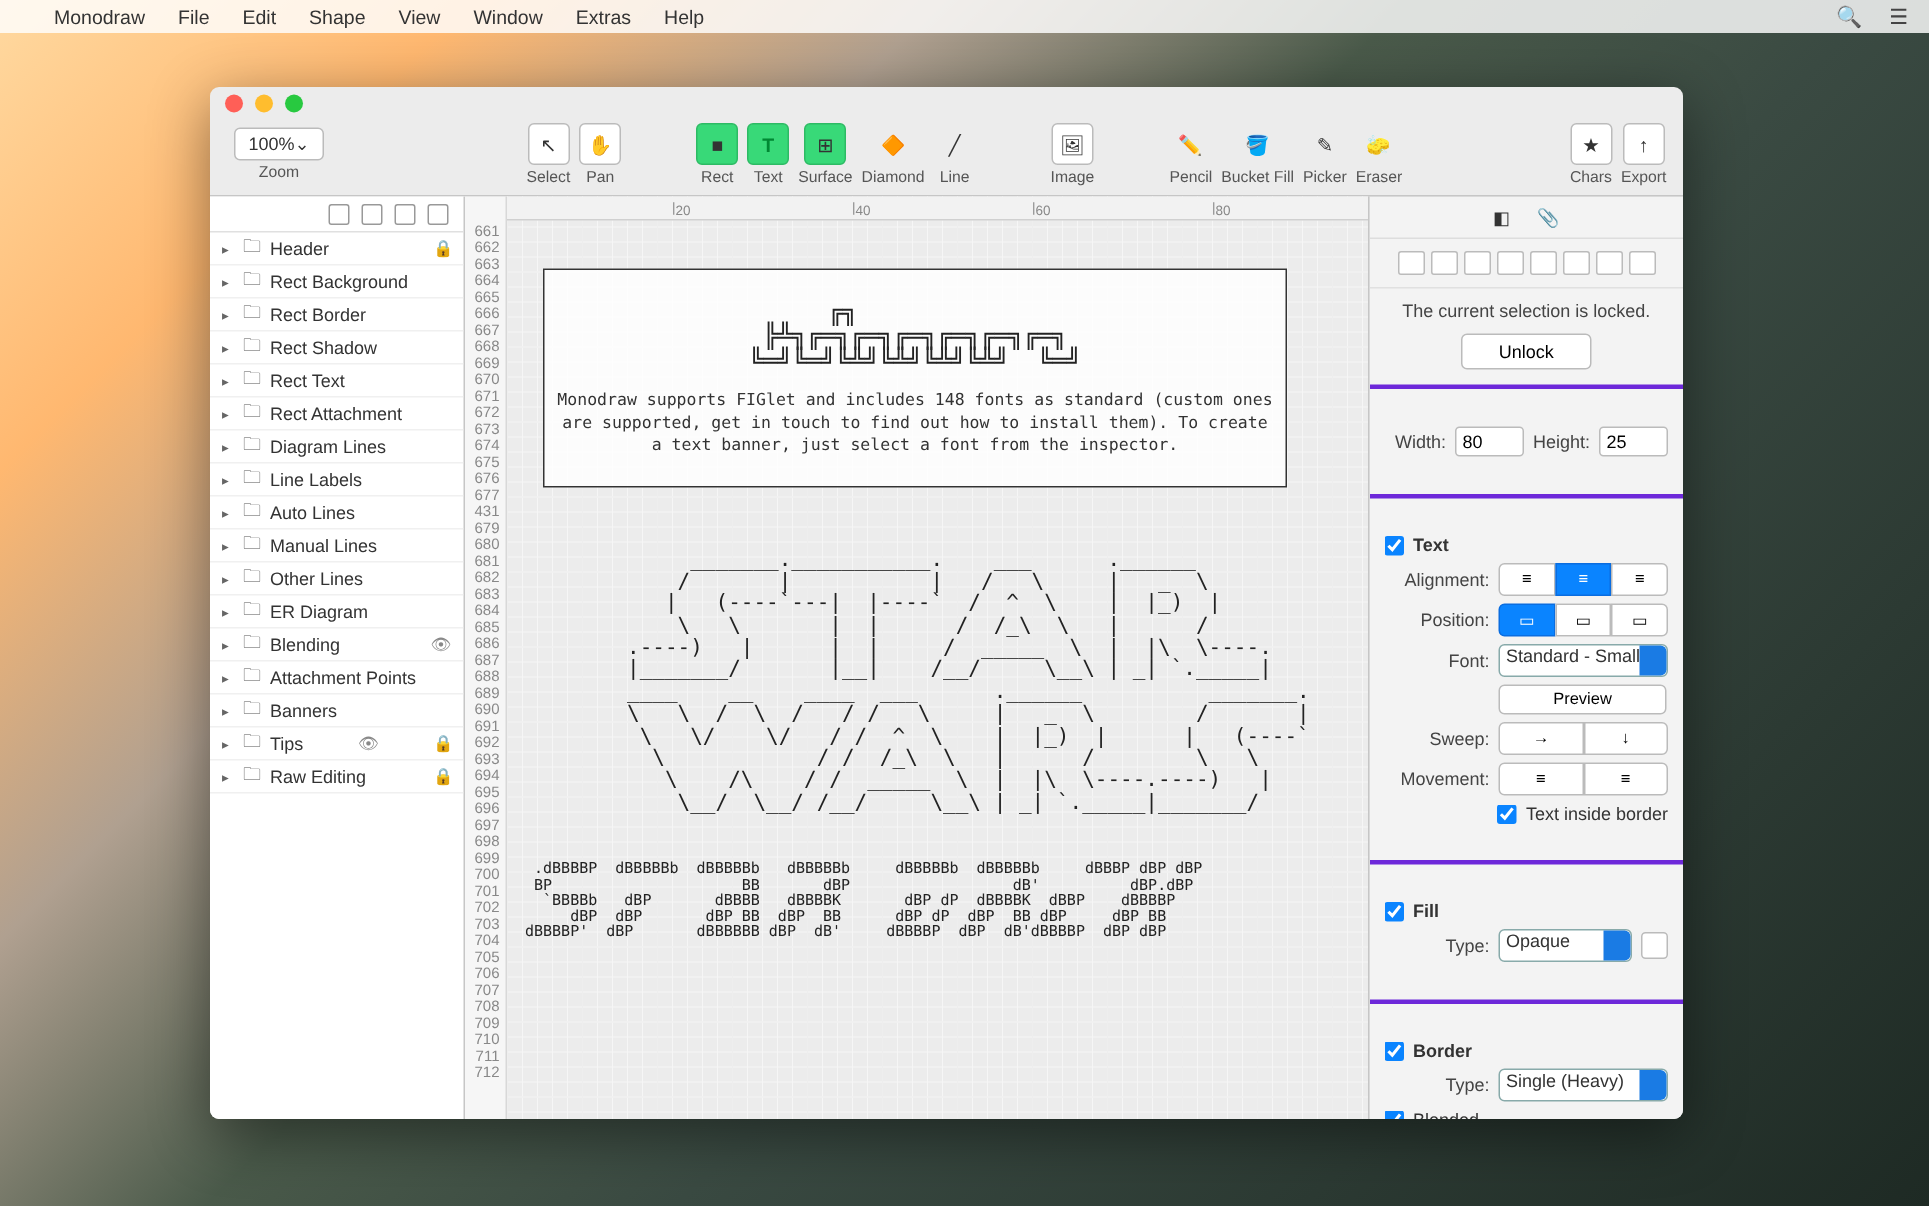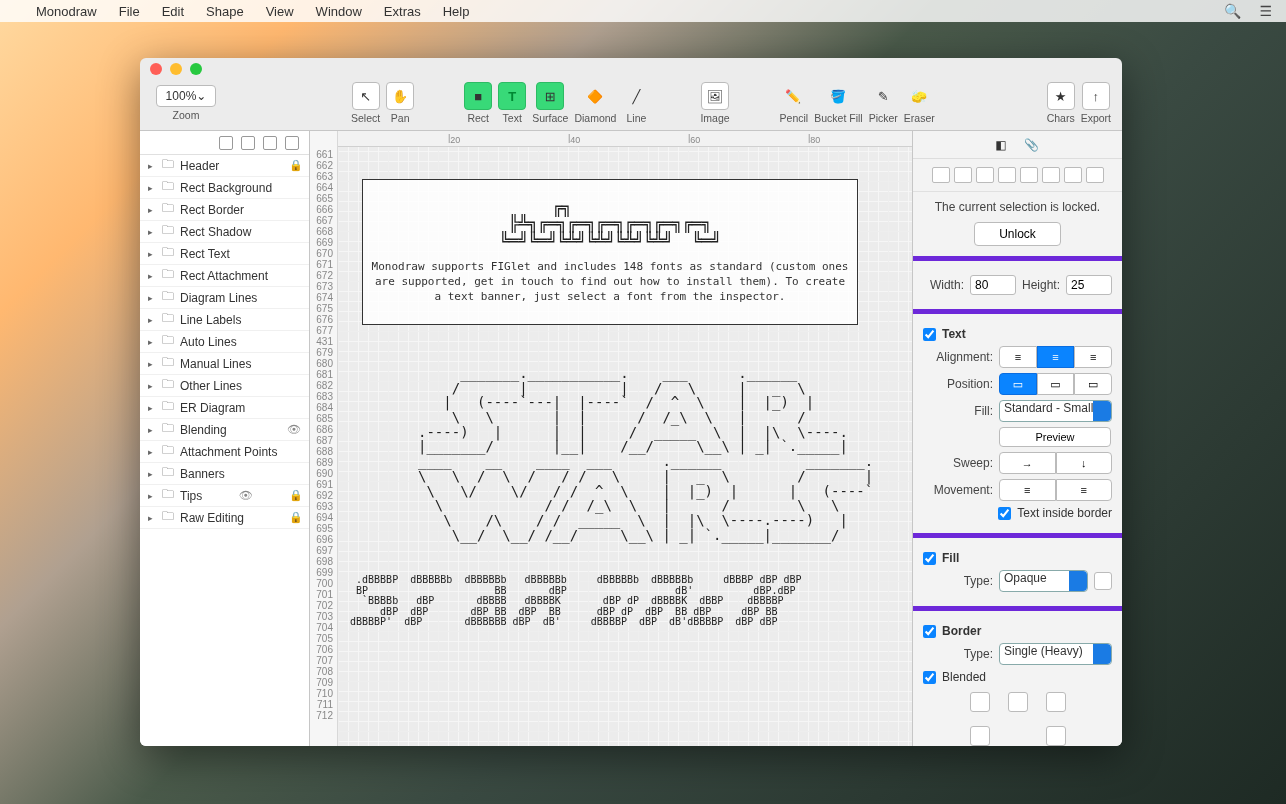--- a/index.html
+++ b/index.html
@@ -46,21 +46,21 @@
 .bannerbox .big{font:16px/1.05 Menlo,Consolas,monospace;letter-spacing:0;white-space:pre;color:#222;text-align:center;}
 .bannerbox .txt{font:11px/1.35 Menlo,Consolas,monospace;color:#333;text-align:center;margin-top:10px;white-space:pre-wrap;}
 .starwars{position:absolute;top:235px;left:80px;font:14px/1.05 Menlo,Consolas,monospace;white-space:pre;color:#222;}
 .figletbig{position:absolute;top:444px;left:12px;font:10px/1.05 Menlo,Consolas,monospace;white-space:pre;color:#222;}
 .inspector{width:210px;border-left:1px solid #c6c6c6;background:#f3f3f3;overflow-y:auto;font-size:12px;}
 .insp-top{display:flex;justify-content:center;gap:18px;height:28px;align-items:center;border-bottom:1px solid #ddd;}
 .align-row{display:flex;gap:4px;justify-content:center;padding:8px 0;border-bottom:1px solid #e0e0e0;}
 .astub{width:18px;height:16px;border:1px solid #bbb;border-radius:2px;background:#fff;}
 .lockmsg{text-align:center;padding:8px;color:#444;}
 .unlockbtn{display:block;margin:0 auto 10px;padding:4px 24px;border:1px solid #bbb;border-radius:4px;background:#fff;cursor:pointer;font-size:12px;}
-.section{border-top:5px solid #6d28d9;padding:9px 10px;}
+.section{border-top:3px solid #6d28d9;padding:20px 10px;}
 .frow{display:flex;align-items:center;margin:5px 0;gap:6px;}
 .frow .lab{width:70px;text-align:right;color:#444;}
 .inp{width:46px;height:20px;border:1px solid #bbb;border-radius:3px;background:#fff;padding:0 4px;font-size:12px;}
 .sel{flex:1;height:22px;border:1px solid #8aa;border-radius:4px;background:#fff;font-size:12px;padding:0 4px;position:relative;}
 .sel::after{content:"";position:absolute;right:0;top:0;width:18px;height:100%;background:#1a7be4;border-radius:0 4px 4px 0;}
 .seg{display:flex;flex:1;}
 .seg button{flex:1;height:22px;border:1px solid #bbb;background:#fff;font-size:11px;cursor:pointer;}
 .seg button.on{background:#0a84ff;color:#fff;border-color:#0a6de0;}
 .seg button:first-child{border-radius:4px 0 0 4px;}
 .seg button:last-child{border-radius:0 4px 4px 0;}
@@ -396,21 +396,21 @@
         </div>
         <div class="frow">
             <span class="lab">Position:</span>
           <div class="seg">
             <button class="on">▭</button>
             <button>▭</button>
             <button>▭</button>
           </div>
         </div>
         <div class="frow">
-            <span class="lab">Fill:</span>
+            <span class="lab">Font:</span>
           <div class="sel"><span>Standard - Small</span></div>
         </div>
         <div class="frow">
             <span class="lab"></span>
             <button class="preview-btn">Preview</button>
           </div>
         <div class="frow">
             <span class="lab">Sweep:</span>
           <div class="seg">
               <button>→</button>

